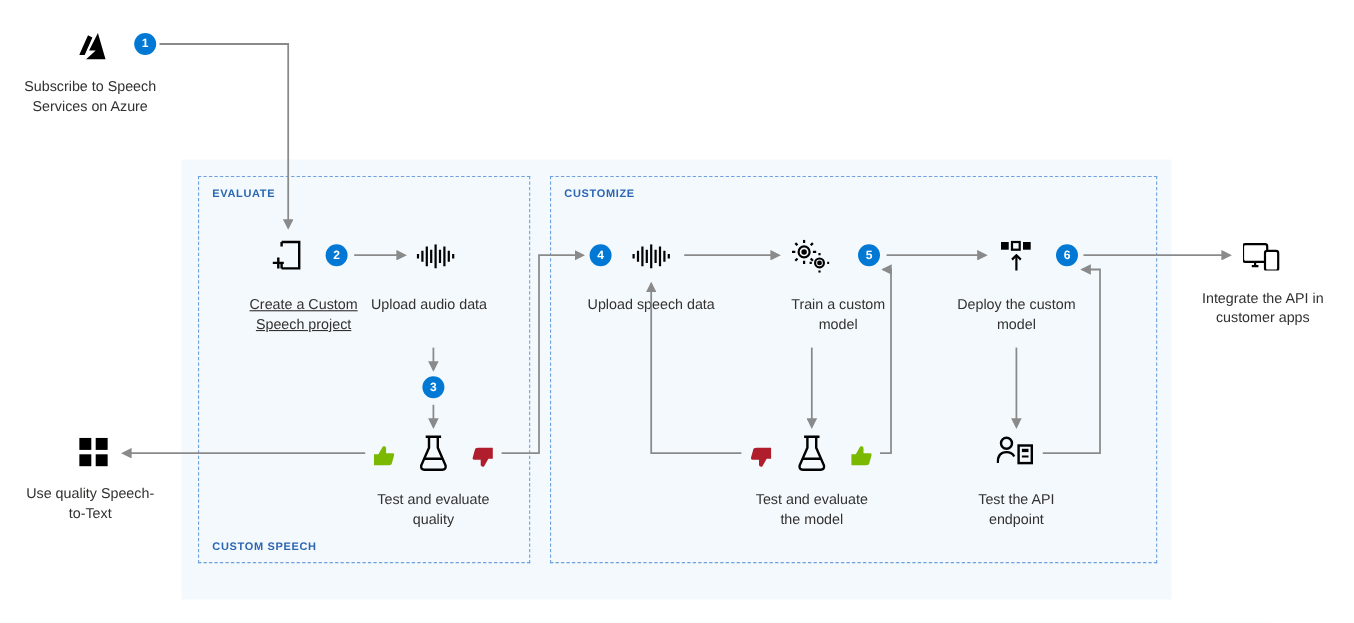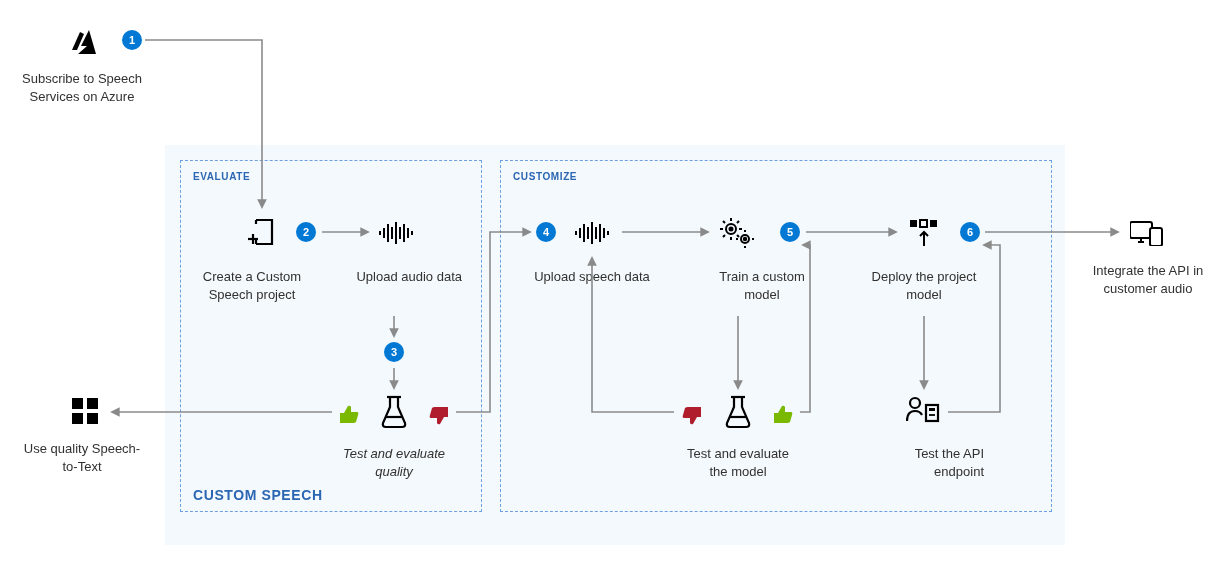--- a/index.html
+++ b/index.html
@@ -59,21 +59,21 @@
     left: 12px;
     font-size: 10px;
     font-weight: 700;
     letter-spacing: 0.6px;
     color: #2b66b3;
   }
   .panel-title-bottom {
     position: absolute;
     bottom: 8px;
     left: 12px;
-    font-size: 14px;
+    font-size: 10px;
     font-weight: 700;
     letter-spacing: 0.6px;
     color: #2b66b3;
   }
   svg { display: block; }
 </style>
 </head>
 <body>
 
 <div class="outer-panel"></div>
@@ -106,68 +106,68 @@
 <div class="node-label" style="left:22px; top:440px;">Use quality Speech-to-Text</div>
 
 <div class="icon-wrap" style="left:1130px; top:220px;">
   <svg width="34" height="26" viewBox="0 0 34 26">
     <rect x="0" y="2" width="22" height="16" rx="2" fill="none" stroke="#000" stroke-width="2"></rect>
     <line x1="8" y1="22" x2="14" y2="22" stroke="#000" stroke-width="2"></line>
     <line x1="11" y1="18" x2="11" y2="22" stroke="#000" stroke-width="2"></line>
     <rect x="20" y="8" width="12" height="18" rx="2" fill="#fff" stroke="#000" stroke-width="2"></rect>
   </svg>
 </div>
-<div class="node-label" style="left:1088px; top:262px;">Integrate the API in customer audio</div>
+<div class="node-label" style="left:1088px; top:262px;">Integrate the API in customer apps</div>
 
 <div class="icon-wrap" style="left:246px; top:218px;">
   <svg width="30" height="30" viewBox="0 0 30 30">
     <path d="M10 2 L26 2 L26 26 L10 26" fill="none" stroke="#000" stroke-width="2.2"></path>
     <path d="M10 2 L10 6 M10 22 L10 26" stroke="#000" stroke-width="2.2"></path>
     <line x1="2" y1="21" x2="12" y2="21" stroke="#000" stroke-width="2.2"></line>
     <line x1="7" y1="16" x2="7" y2="26" stroke="#000" stroke-width="2.2"></line>
   </svg>
 </div>
-<div class="node-label" style="left:192px; top:268px; width:120px;">Create a Custom Speech project</div>
+<div class="node-label" style="left:216px; top:268px; width:120px;text-decoration:underline;">Create a Custom Speech project</div>
 
 <div class="icon-wrap" style="left:378px; top:222px;">
   <svg width="36" height="22" viewBox="0 0 36 22">
     <g stroke="#000" stroke-width="2">
       <line x1="2" y1="9" x2="2" y2="13"></line>
       <line x1="6" y1="6" x2="6" y2="16"></line>
       <line x1="10" y1="2" x2="10" y2="20"></line>
       <line x1="14" y1="5" x2="14" y2="17"></line>
       <line x1="18" y1="0" x2="18" y2="22"></line>
       <line x1="22" y1="5" x2="22" y2="17"></line>
       <line x1="26" y1="2" x2="26" y2="20"></line>
       <line x1="30" y1="6" x2="30" y2="16"></line>
       <line x1="34" y1="9" x2="34" y2="13"></line>
     </g>
   </svg>
 </div>
-<div class="node-label" style="left:342px; top:268px;text-align:right;">Upload audio data</div>
+<div class="node-label" style="left:330px; top:268px;">Upload audio data</div>
 
 <div class="icon-wrap" style="left:380px; top:395px;">
   <svg width="28" height="34" viewBox="0 0 28 34">
     <path d="M10 2 L10 12 L3 28 Q2 32 6 32 L22 32 Q26 32 25 28 L18 12 L18 2" fill="none" stroke="#000" stroke-width="2.2"></path>
     <line x1="7" y1="2" x2="21" y2="2" stroke="#000" stroke-width="2.2"></line>
     <line x1="6" y1="22" x2="22" y2="22" stroke="#000" stroke-width="2.2"></line>
   </svg>
 </div>
 
 <div class="icon-wrap" style="left:338px; top:405px;">
   <svg width="22" height="20" viewBox="0 0 22 20">
       <path d="M2 8 L6 8 L6 18 L2 18 Z M6 8 L10 1 Q12 0 13 2 L13 7 L19 7 Q21 7 20 10 L18 17 Q17 18 15 18 L6 18 Z" fill="#7bb800"></path>
     </svg>
 </div>
 <div class="icon-wrap" style="left:428px; top:405px;">
   <svg width="22" height="20" viewBox="0 0 22 20">
       <path d="M20 12 L16 12 L16 2 L20 2 Z M16 12 L12 19 Q10 20 9 18 L9 13 L3 13 Q1 13 2 10 L4 3 Q5 2 7 2 L16 2 Z" fill="#b01e2e"></path>
     </svg>
 </div>
-<div class="node-label" style="left:334px; top:445px;font-style:italic;">Test and evaluate quality</div>
+<div class="node-label" style="left:334px; top:445px;">Test and evaluate quality</div>
 
 <div class="icon-wrap" style="left:574px; top:222px;">
   <svg width="36" height="22" viewBox="0 0 36 22">
     <g stroke="#000" stroke-width="2">
       <line x1="2" y1="9" x2="2" y2="13"></line>
       <line x1="6" y1="6" x2="6" y2="16"></line>
       <line x1="10" y1="2" x2="10" y2="20"></line>
       <line x1="14" y1="5" x2="14" y2="17"></line>
       <line x1="18" y1="0" x2="18" y2="22"></line>
       <line x1="22" y1="5" x2="22" y2="17"></line>
@@ -195,21 +195,21 @@
 
 <div class="icon-wrap" style="left:908px; top:218px;">
   <svg width="32" height="30" viewBox="0 0 32 30">
     <rect x="2" y="2" width="7" height="7" fill="#000"></rect>
     <rect x="12" y="2" width="7" height="7" fill="none" stroke="#000" stroke-width="2"></rect>
     <rect x="22" y="2" width="7" height="7" fill="#000"></rect>
     <line x1="16" y1="28" x2="16" y2="14" stroke="#000" stroke-width="2"></line>
     <path d="M12 18 L16 14 L20 18" fill="none" stroke="#000" stroke-width="2"></path>
   </svg>
 </div>
-<div class="node-label" style="left:864px; top:268px;">Deploy the project model</div>
+<div class="node-label" style="left:864px; top:268px;">Deploy the custom model</div>
 
 <div class="icon-wrap" style="left:724px; top:395px;">
   <svg width="28" height="34" viewBox="0 0 28 34">
     <path d="M10 2 L10 12 L3 28 Q2 32 6 32 L22 32 Q26 32 25 28 L18 12 L18 2" fill="none" stroke="#000" stroke-width="2.2"></path>
     <line x1="7" y1="2" x2="21" y2="2" stroke="#000" stroke-width="2.2"></line>
     <line x1="6" y1="22" x2="22" y2="22" stroke="#000" stroke-width="2.2"></line>
   </svg>
 </div>
 <div class="icon-wrap" style="left:681px; top:405px;">
   <svg width="22" height="20" viewBox="0 0 22 20">
@@ -225,21 +225,21 @@
 
 <div class="icon-wrap" style="left:906px; top:395px;">
   <svg width="34" height="30" viewBox="0 0 34 30">
     <circle cx="9" cy="8" r="5" fill="none" stroke="#000" stroke-width="2.2"></circle>
     <path d="M1 26 Q1 16 9 16 Q14 16 16 20" fill="none" stroke="#000" stroke-width="2.2"></path>
     <rect x="20" y="10" width="12" height="16" fill="none" stroke="#000" stroke-width="2.2"></rect>
     <rect x="23" y="13" width="6" height="3" fill="#000"></rect>
     <line x1="23" y1="20" x2="29" y2="20" stroke="#000" stroke-width="1.8"></line>
   </svg>
 </div>
-<div class="node-label" style="left:864px; top:445px;text-align:right;">Test the API endpoint</div>
+<div class="node-label" style="left:864px; top:445px;">Test the API endpoint</div>
 
 <div class="badge" style="left:122px; top:30px;">1</div>
 <div class="badge" style="left:296px; top:222px;">2</div>
 <div class="badge" style="left:384px; top:342px;">3</div>
 <div class="badge" style="left:536px; top:222px;">4</div>
 <div class="badge" style="left:780px; top:222px;">5</div>
 <div class="badge" style="left:960px; top:222px;">6</div>
 
 <svg width="1231" height="566" style="position:absolute;left:0;top:0;pointer-events:none">
   <defs>

